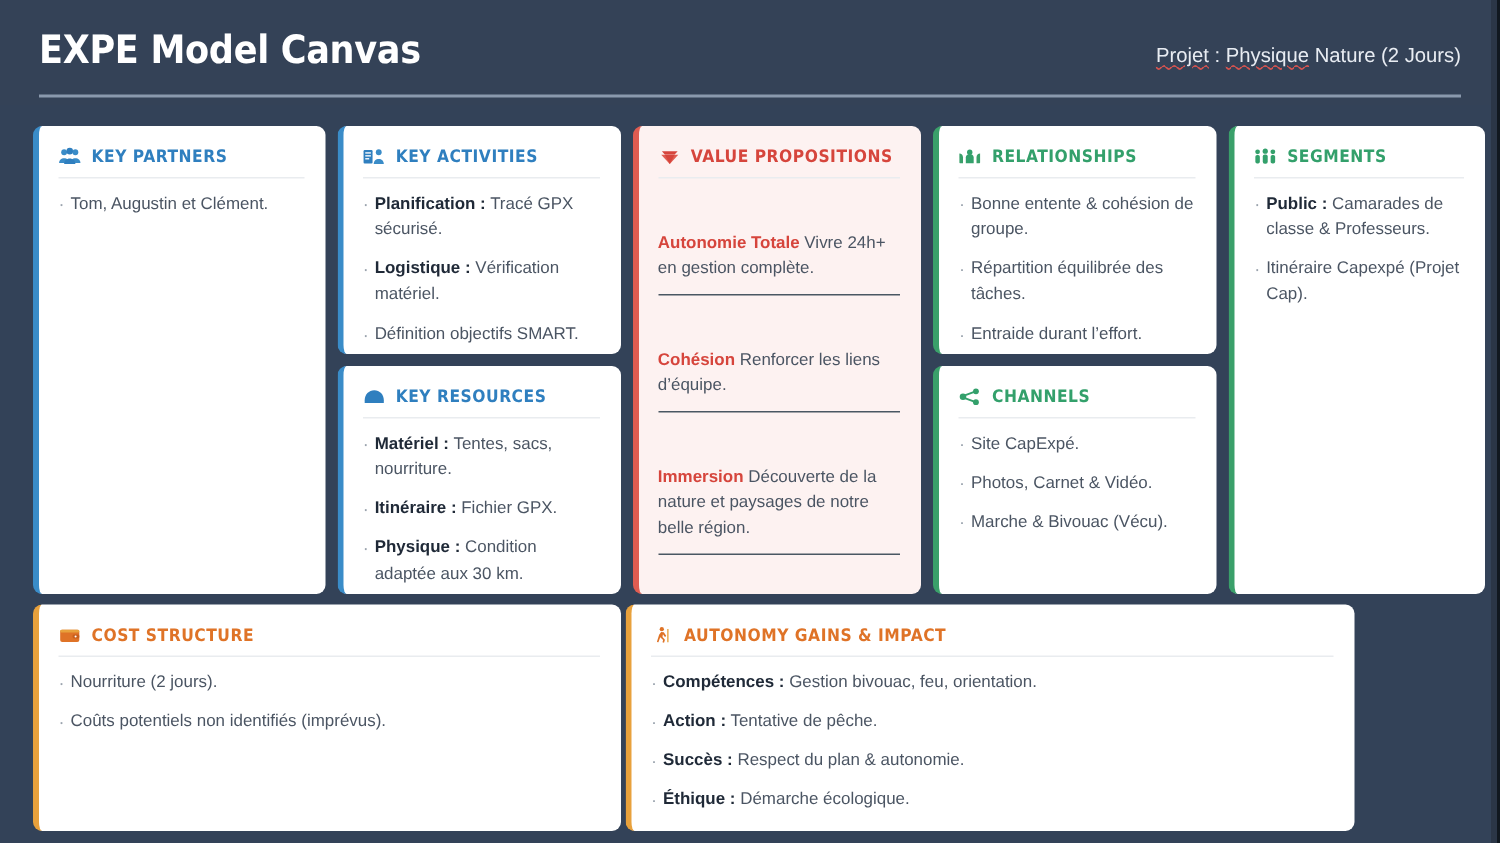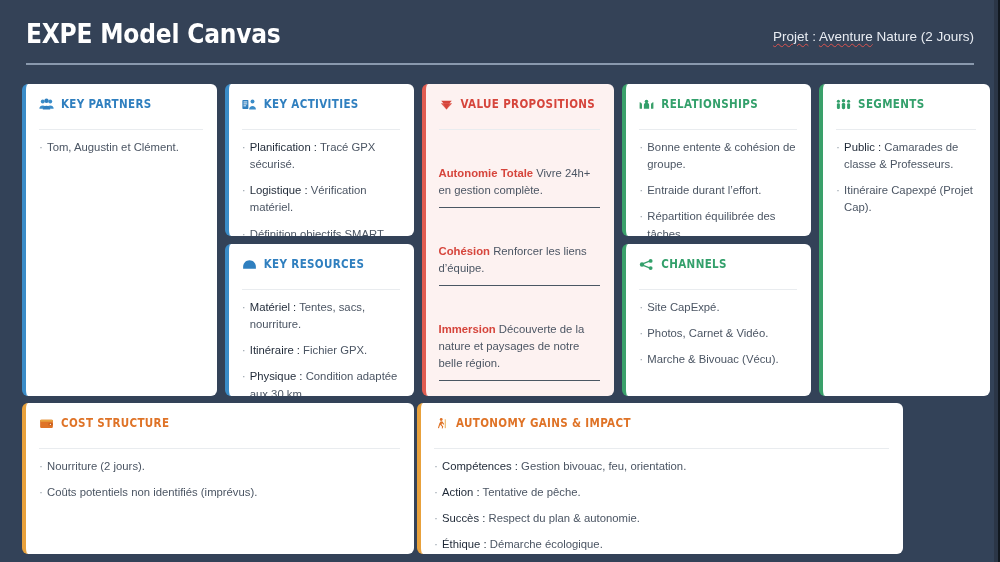--- a/index.html
+++ b/index.html
@@ -103,21 +103,21 @@
   }
   .card.blue   { border-left-color: #3a8cc8; }
   .card.red    { border-left-color: #e05c51; background: #fdf2f1; }
   .card.green  { border-left-color: #3aa06a; }
   .card.orange { border-left-color: #e8a13c; }
 
   .card-head {
     display: flex;
     align-items: center;
     gap: 7px;
-    padding-bottom: 18px;
+    padding-bottom: 7px;
     border-bottom: 1px solid #e9ecef;
     margin-bottom: 9px;
   }
   .card-head .ico { display: flex; align-items: center; flex: none; }
   .card-title {
     font-size: 11.5px;
     font-weight: bold;
     letter-spacing: 0.35px;
     font-family: "DejaVu Sans", sans-serif;
     font-stretch: condensed;
@@ -136,21 +136,21 @@
     padding-left: 8px;
     margin-bottom: 9px;
   }
   .list li:before {
     content: "·";
     position: absolute;
     left: 0; top: -1px;
     color: #9aa3ad;
     font-size: 12px;
   }
-  .list li b { color: #1f2937; font-weight: normal; }
+  .list li b { color: #1f2937; font-weight: bold; }
 
   
   .vp { list-style: none; }
   .vp li {
     font-size: 11.3px;
     line-height: 1.5;
     color: #4b5563;
     padding: 0 0 8px 0;
     margin-bottom: 9px;
     border-bottom: 1px solid #4a5763;
@@ -174,21 +174,21 @@
 </style>
 </head>
 <body>
 
 <div id="root">
 
   <div class="header">
     <div class="header-inner">
       <div class="title">EXPE Model Canvas</div>
       <div class="project-line">
-        <span class="sp-err">Projet</span><span> : </span><span class="sp-err">Aventure</span><span> Nature (2 Jours)</span>
+        <span class="sp-err">Projet</span><span> : </span><span class="sp-err">Physique</span><span> Nature (2 Jours)</span>
       </div>
     </div>
     <div class="header-rule"></div>
   </div>
 
   <div class="canvas">
 
     <div class="toprow">
 
       <div class="col col-partners">
@@ -280,22 +280,22 @@
                 <circle cx="10" cy="4" r="2.4" fill="#33a06b"></circle>
                 <path d="M6.5 13.8 V8.6 c0-1.8 1.5-3 3.5-3 s3.5 1.2 3.5 3 v5.2 z" fill="#33a06b"></path>
                 <path d="M0.8 5 C2.6 5 4 6.5 4 8.4 V13.8 H1.6 C1.1 13.8 0.8 13.4 0.8 13 z" fill="#3aa06a"></path>
                 <path d="M19.2 5 C17.4 5 16 6.5 16 8.4 V13.8 h2.4 c0.5 0 0.8-0.4 0.8-0.8 z" fill="#3aa06a"></path>
               </svg>
             </span>
             <span class="card-title t-green">RELATIONSHIPS</span>
           </div>
           <ul class="list">
             <li><b></b><span>Bonne entente &amp; cohésion de groupe.</span></li>
+            <li><b></b><span>Répartition équilibrée des tâches.</span></li>
             <li><b></b><span>Entraide durant l’effort.</span></li>
-            <li><b></b><span>Répartition équilibrée des tâches.</span></li>
           </ul>
         </div>
 
         <div class="card green" style="flex:1">
           <div class="card-head">
             <span class="ico">
               <svg width="15" height="13" viewBox="0 0 20 16">
                 <circle cx="15.5" cy="3.2" r="2.6" fill="#33a06b"></circle>
                 <circle cx="15.5" cy="12.8" r="2.6" fill="#33a06b"></circle>
                 <circle cx="4" cy="8" r="2.9" fill="#33a06b"></circle>

